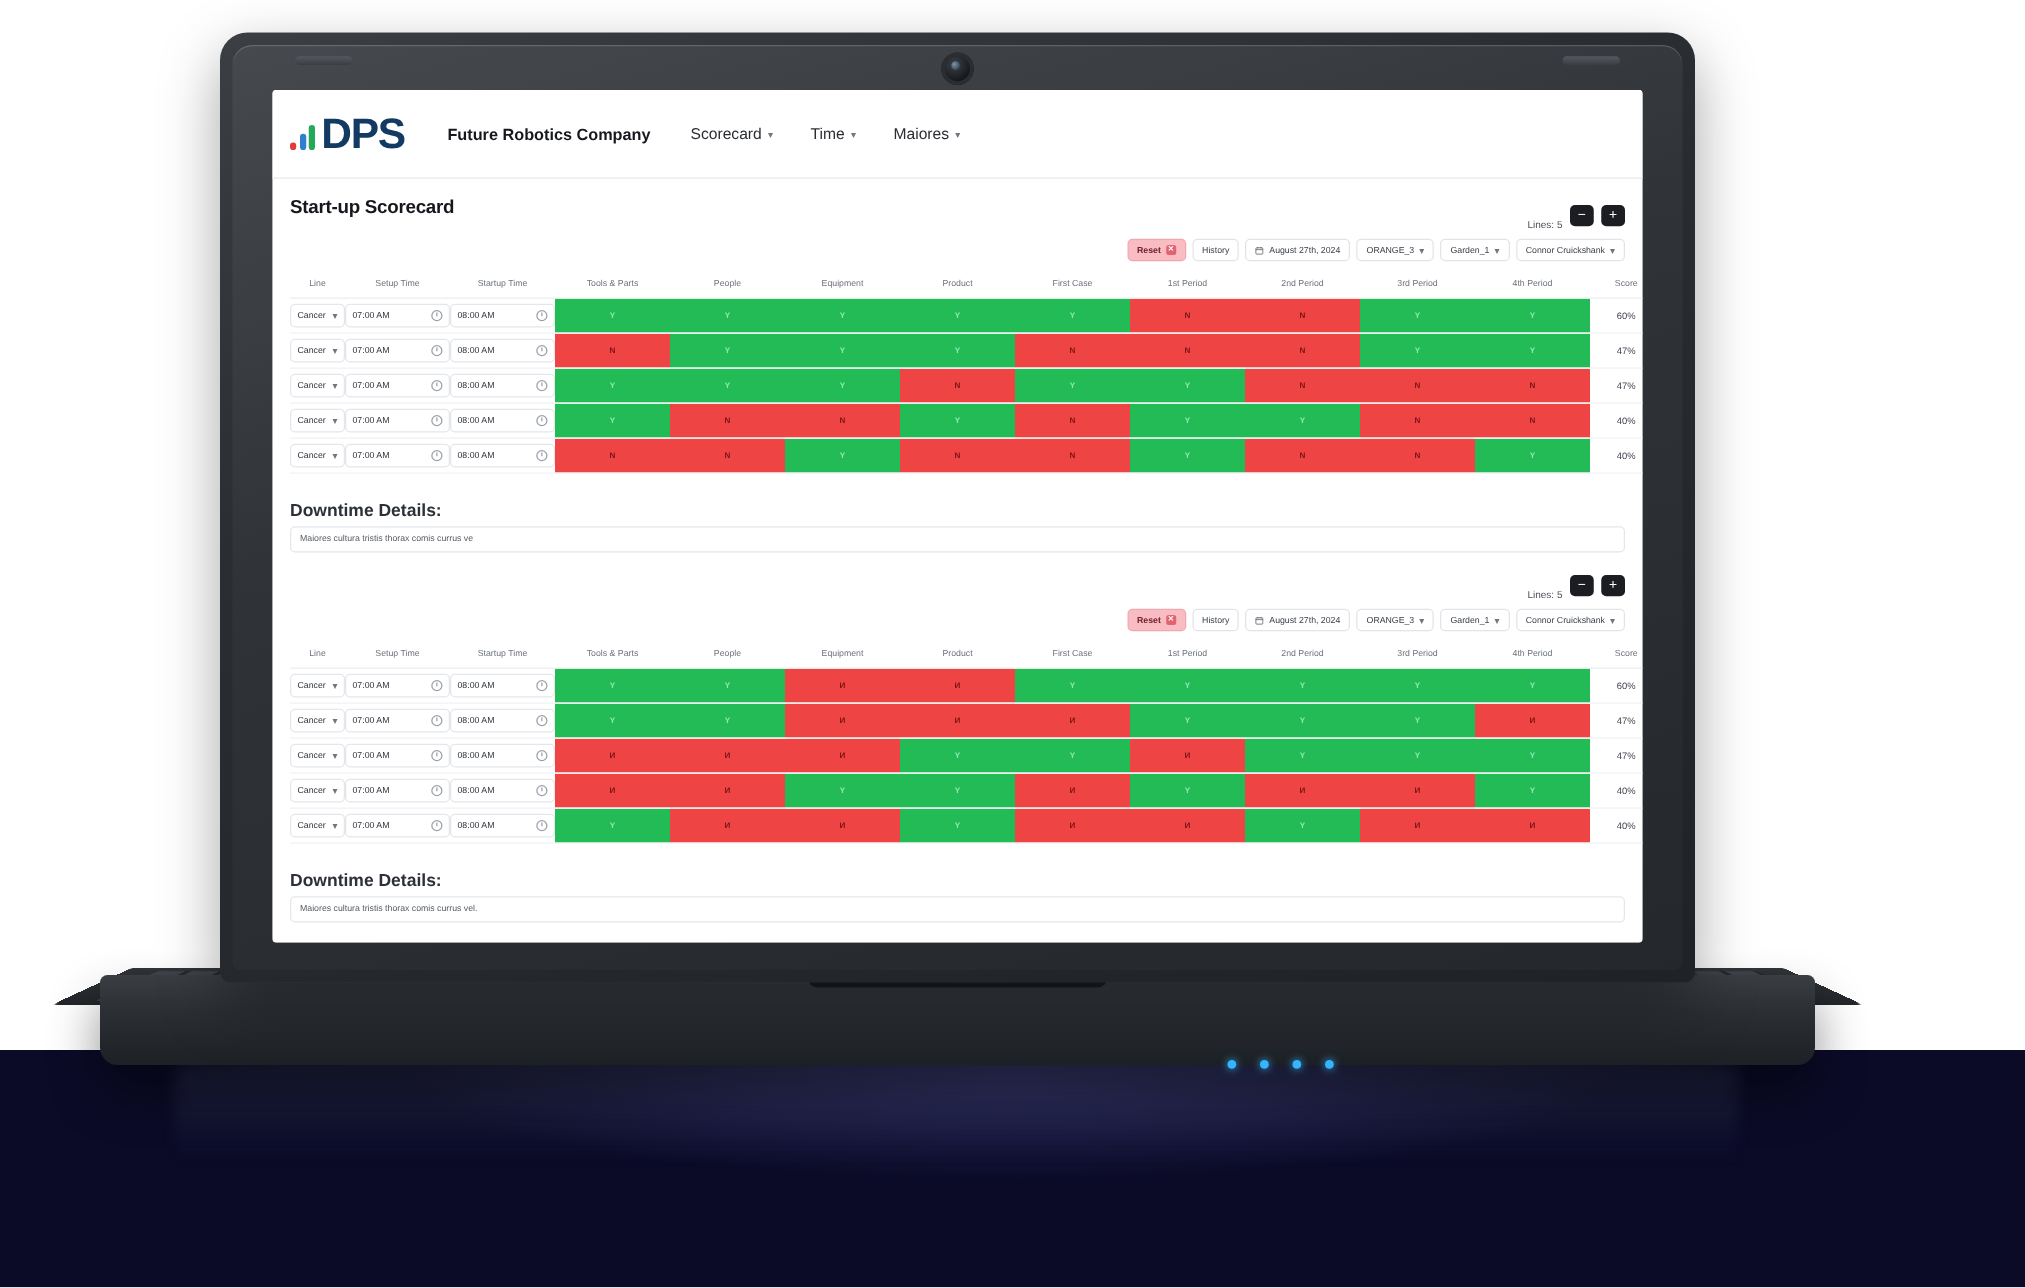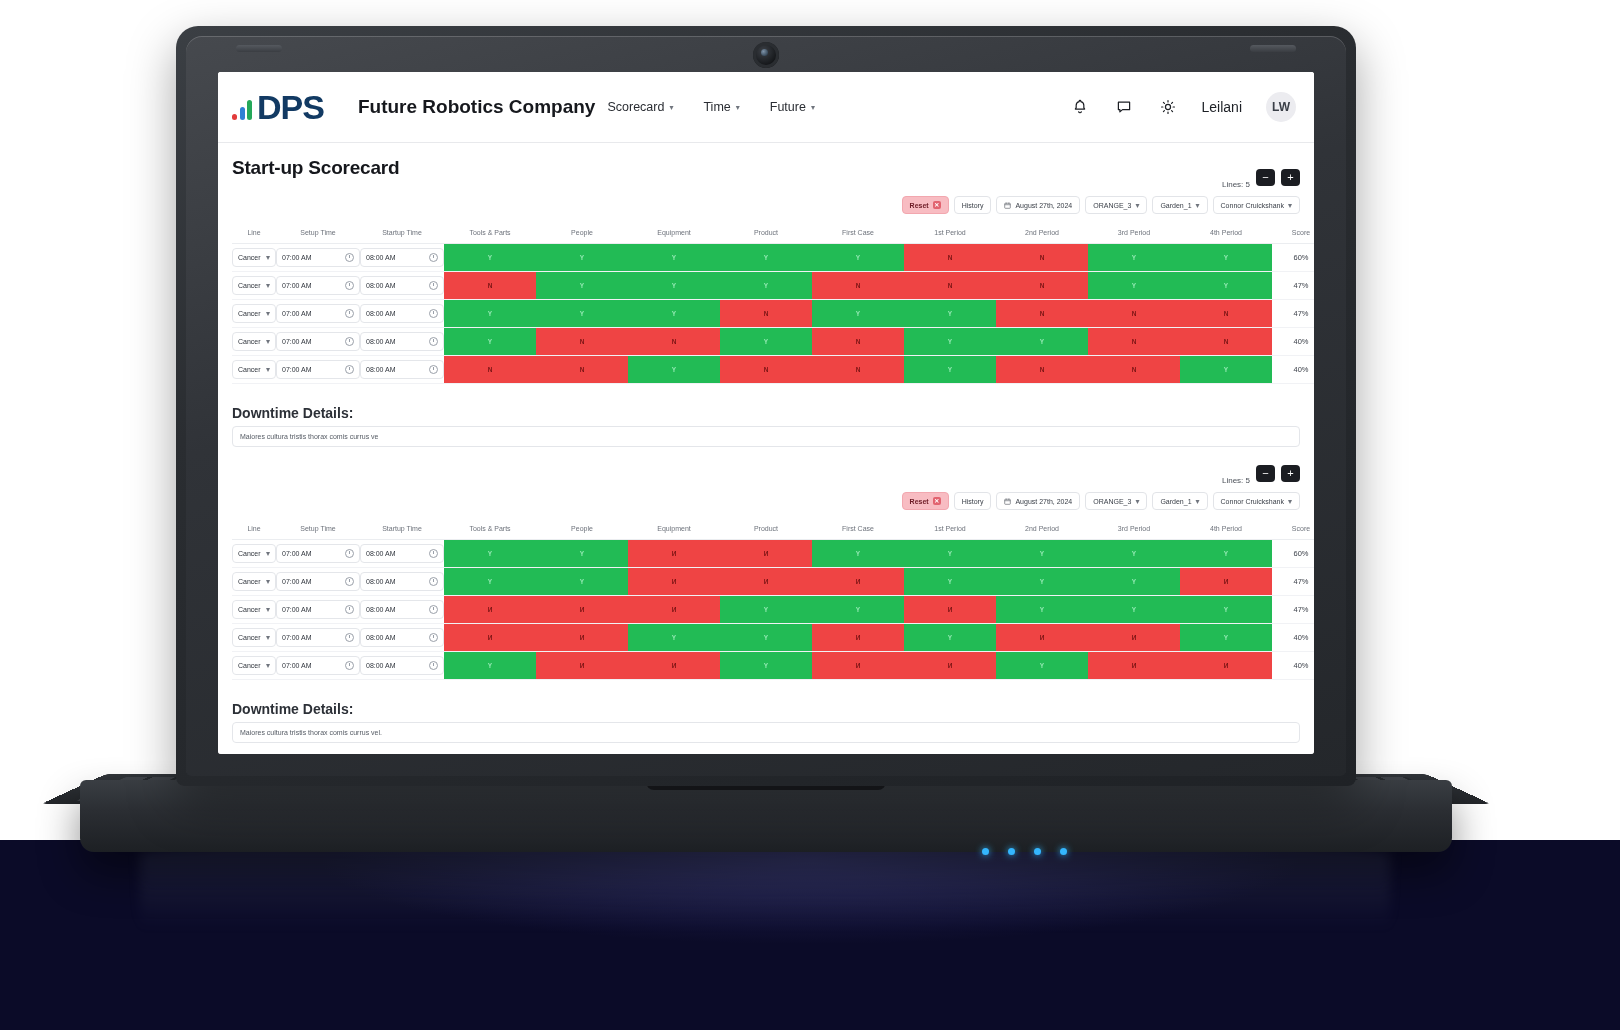--- a/index.html
+++ b/index.html
@@ -71,32 +71,32 @@
 
   
   .app{position:absolute;inset:0;background:#fff;font-size:11px;color:#17181c;}
 
   .topbar{height:70px;display:flex;align-items:center;padding:0 18px 0 14px;
           border-bottom:1px solid #e8e9ec;background:#fff;}
   .logo{display:flex;align-items:flex-end;gap:3px;margin-right:34px;}
   .bars{display:flex;align-items:flex-end;gap:2.5px;height:20px;margin-right:2px;margin-bottom:2px;}
   .bar{width:5px;border-radius:3px;}
   .logo-text{font-size:34px;font-weight:700;color:#123a63;letter-spacing:-1px;line-height:.9;}
-  .brandname{font-size:19px;font-weight:700;color:#16181d;margin-right:12px;white-space:nowrap;}
+  .brandname{font-size:13px;font-weight:700;color:#16181d;margin-right:32px;white-space:nowrap;}
   .nav{display:flex;align-items:center;gap:30px;}
   .navitem{font-size:12.5px;color:#2a2d33;display:flex;align-items:center;gap:5px;cursor:pointer;white-space:nowrap;}
   .caret{font-size:8px;color:#70757e;}
   .topright{margin-left:auto;display:flex;align-items:center;gap:24px;}
   .iconbtn{width:20px;height:20px;display:flex;align-items:center;justify-content:center;cursor:pointer;}
   .uname{font-size:14px;color:#1d2026;font-weight:400;}
   .avatar{width:30px;height:30px;border-radius:50%;background:#ececf0;color:#3a3f48;
           font-size:12px;font-weight:600;display:flex;align-items:center;justify-content:center;}
 
   .content{padding:14px 14px 0 14px;}
-  .ptitle{font-size:19px;font-weight:700;color:#15171c;letter-spacing:-.2px;}
+  .ptitle{font-size:15px;font-weight:700;color:#15171c;letter-spacing:-.2px;}
   .psub{font-size:8.5px;color:#6b7079;margin-top:2px;}
 
   .linesrow{display:flex;align-items:center;justify-content:flex-end;gap:6px;margin-top:-14px;}
   .lineslbl{font-size:8px;color:#4b5058;margin-top:15px;}
   .stepbtn{width:19px;height:17px;border-radius:4px;background:#1b1d22;color:#fff;
            display:flex;align-items:center;justify-content:center;font-size:11px;line-height:1;cursor:pointer;}
 
   .filters{display:flex;align-items:center;justify-content:flex-end;gap:5px;margin-top:7px;}
   .pill{height:16px;padding:0 7px;border:1px solid #e2e4e8;border-radius:4px;background:#fff;
         display:flex;align-items:center;gap:4px;font-size:7px;color:#3b4049;white-space:nowrap;cursor:pointer;}
@@ -176,46 +176,25 @@
             <div class="nav">
               <div class="navitem">
                 <span>Scorecard</span>
                 <span class="caret">▾</span>
               </div>
               <div class="navitem">
                 <span>Time</span>
                 <span class="caret">▾</span>
               </div>
               <div class="navitem">
-                <span>Future</span>
+                <span>Maiores</span>
                 <span class="caret">▾</span>
               </div>
             </div>
 
-            <div class="topright">
-              <div class="iconbtn">
-                <svg width="18" height="18" viewBox="0 0 24 24" fill="none" stroke="#1c1f24" stroke-width="1.6" stroke-linecap="round" stroke-linejoin="round">
-                  <path d="M12 3.2a1.1 1.1 0 0 1 1.1 1.1v.5a5.2 5.2 0 0 1 4 5v3.1l1.1 1.9H5.8l1.1-1.9V9.8a5.2 5.2 0 0 1 4-5v-.5A1.1 1.1 0 0 1 12 3.2z"></path>
-                  <path d="M10.2 18.4a1.9 1.9 0 0 0 3.6 0"></path>
-                </svg>
-              </div>
-              <div class="iconbtn">
-                <svg width="18" height="18" viewBox="0 0 24 24" fill="none" stroke="#1c1f24" stroke-width="1.6" stroke-linecap="round" stroke-linejoin="round">
-                  <path d="M4.5 5.5h15v10h-9.5l-3.5 3v-3h-2z"></path>
-                </svg>
-              </div>
-              <div class="iconbtn">
-                <svg width="18" height="18" viewBox="0 0 24 24" fill="none" stroke="#1c1f24" stroke-width="1.6" stroke-linecap="round">
-                  <circle cx="12" cy="12" r="3.4"></circle>
-                  <path d="M12 3.4v1.8M12 18.8v1.8M3.4 12h1.8M18.8 12h1.8M5.9 5.9l1.3 1.3M16.8 16.8l1.3 1.3M18.1 5.9l-1.3 1.3M7.2 16.8l-1.3 1.3"></path>
-                </svg>
-              </div>
-              <div class="uname">Leilani</div>
-              <div class="avatar">LW</div>
-            </div>
           </div>
 
           <div class="content">
             <div class="ptitle">Start-up Scorecard</div>
 
             <div>
 
               <div class="linesrow">
                 <span class="lineslbl">Lines: 5</span>
                 <span class="stepbtn">−</span>

